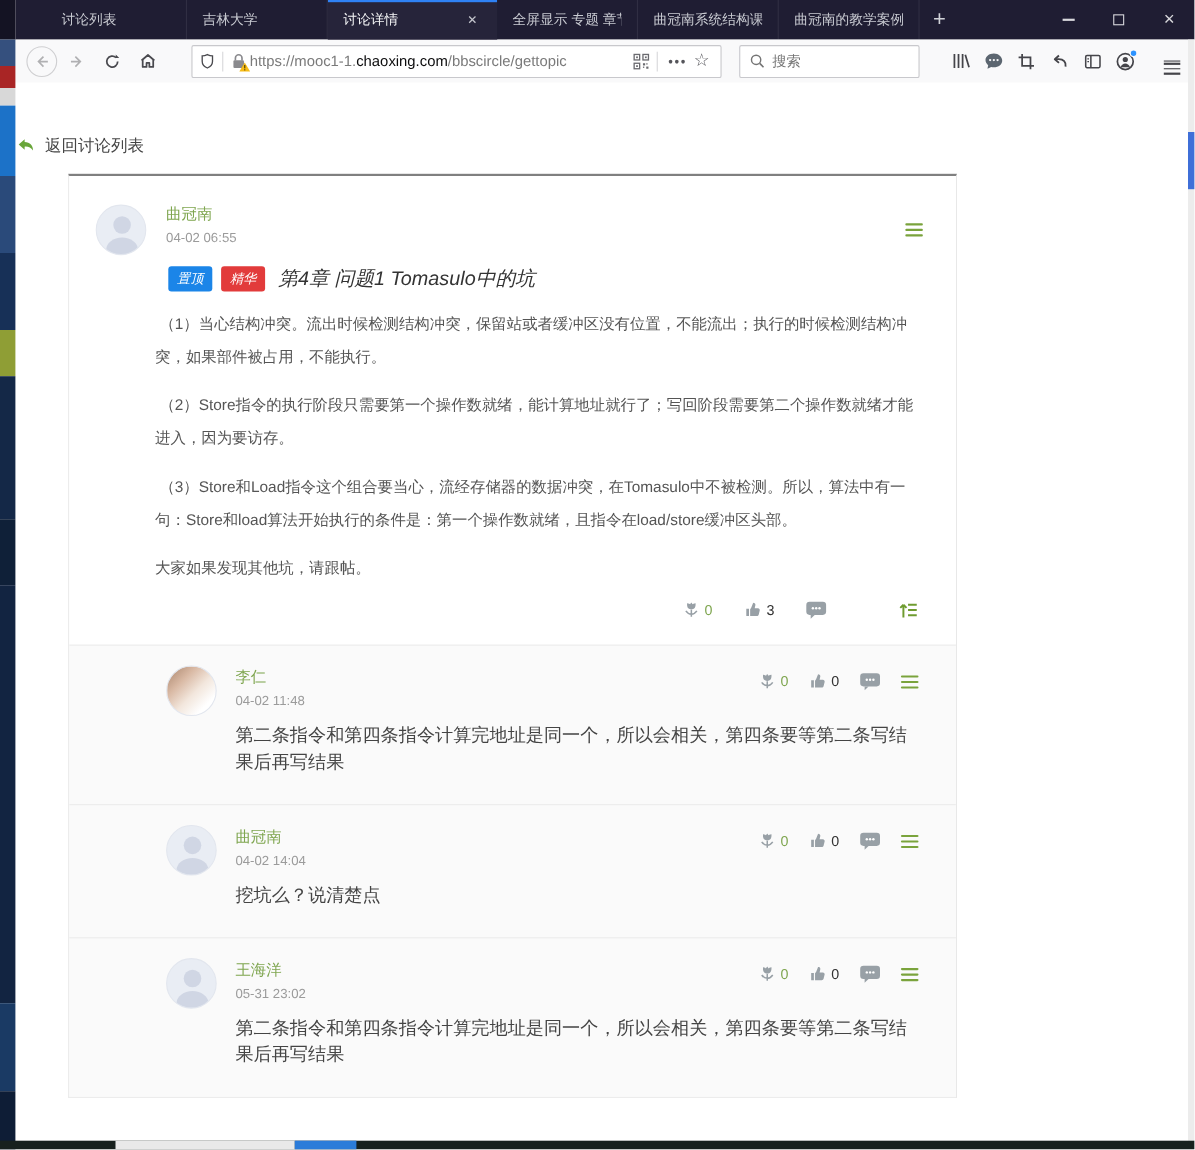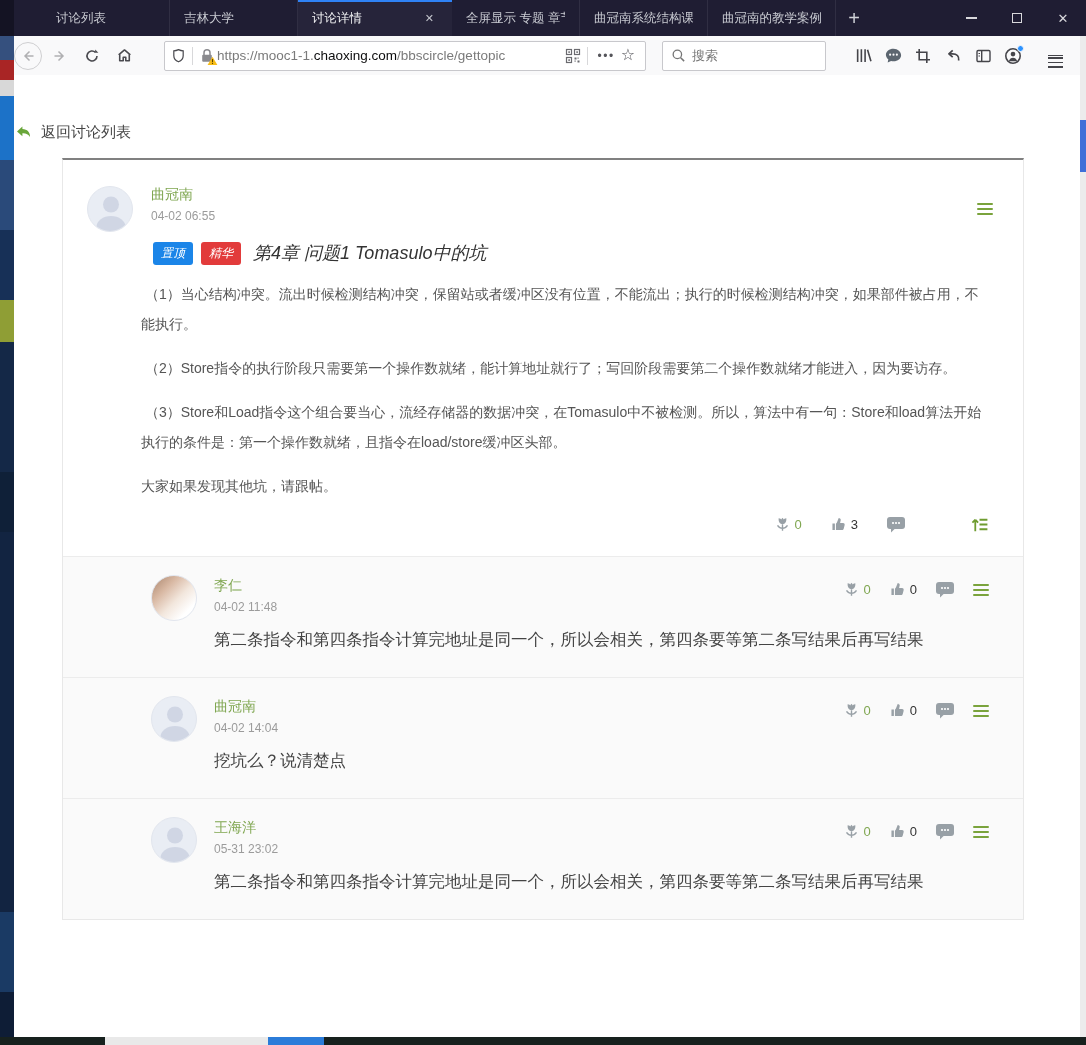--- a/index.html
+++ b/index.html
@@ -27,21 +27,21 @@
   .tab.active::before { content:""; position:absolute; left:0; top:0; right:0; height:2px; background:#2f82f5; }
   .tab .close-x { font-size:11px; color:#c3c5cc; margin-left:10px; padding:2px 4px; }
   .newtab { width:36px; display:flex; align-items:center; justify-content:center; color:#d0d2d8; font-size:20px; font-weight:300; }
   .win-controls { margin-left:auto; display:flex; align-items:stretch; }
   .win-btn { width:46px; display:flex; align-items:center; justify-content:center; color:#d8d8dc; }
   .glyph-min { width:11px; height:1.5px; background:#d8d8dc; display:block; }
   .glyph-max { width:10px; height:10px; border:1.2px solid #d8d8dc; display:block; }
   .glyph-close { font-size:13px; }
 
   
-  .toolbar { height:39px; background:#f9f9fa; display:flex; align-items:center; padding-left:0; }
+  .toolbar { height:39px; background:#f9f9fa; display:flex; align-items:center; padding-left:10px; }
   .navbtn { width:28px; height:28px; border-radius:50%; display:flex; align-items:center; justify-content:center; margin-right:4px; }
   .navbtn.circled { border:1px solid #cfcfd1; }
   .urlbar { width:482px; height:30px; background:#fff; border:1px solid #c8c8cc; border-radius:2px; margin-left:22px;
             display:flex; align-items:center; padding:0 6px; overflow:hidden; }
   .urlbar .sep { width:1px; height:18px; background:#d8d8da; margin:0 6px; }
   .url-text { font-size:13.5px; white-space:nowrap; overflow:hidden; flex:1; margin-left:2px; }
   .url-pre, .url-path { color:#7a7a7a; }
   .url-domain { color:#0c0c0d; }
   .dots3 { color:#55555a; font-size:12px; letter-spacing:1.5px; margin:0 4px; }
   .star { color:#55555a; font-size:16px; margin:0 4px 2px 2px; }
@@ -57,21 +57,21 @@
   
   .bookmarkbar { height:22px; background:#f9f9fa; border-bottom:1px solid #d0d0d0; display:flex; align-items:center;
                  justify-content:flex-end; padding-right:10px; }
   .bm-item { display:flex; align-items:center; font-size:12px; color:#3a3a3e; gap:4px; }
 
   
   .content { position:absolute; top:97px; left:0; width:1072px; height:940px; background:#fff; overflow:hidden; }
   .backlink-row { display:flex; margin:26px 62px 0 0; }
   .backlink { display:flex; align-items:center; gap:7px; font-size:15px; color:#454545; cursor:pointer; }
 
-  .panel { margin:16px 0 0 48px; width:962px; border:1px solid #e8e8e8; border-top:2px solid #808080; background:#fff; }
+  .panel { margin:16px 0 0 48px; width:808px; border:1px solid #e8e8e8; border-top:2px solid #808080; background:#fff; }
 
   
   .main-post { position:relative; padding:26px 34px 22px 78px; background:#fff; }
   .avatar { width:46px; height:46px; border-radius:50%; background:#e9edf4; overflow:hidden; border:1px solid #e2e6ee; flex:none; }
   .main-post .avatar { position:absolute; left:24px; top:26px; }
   .post-head { margin-left:10px; }
   .uname { font-size:14px; color:#7fa650; }
   .udate { font-size:12px; color:#9b9b9b; margin-top:5px; }
   .post-menu { position:absolute; right:30px; top:40px; }
   .gbar div { width:16px; height:2.5px; background:#7aa33c; margin:2.5px 0; border-radius:1px; }

